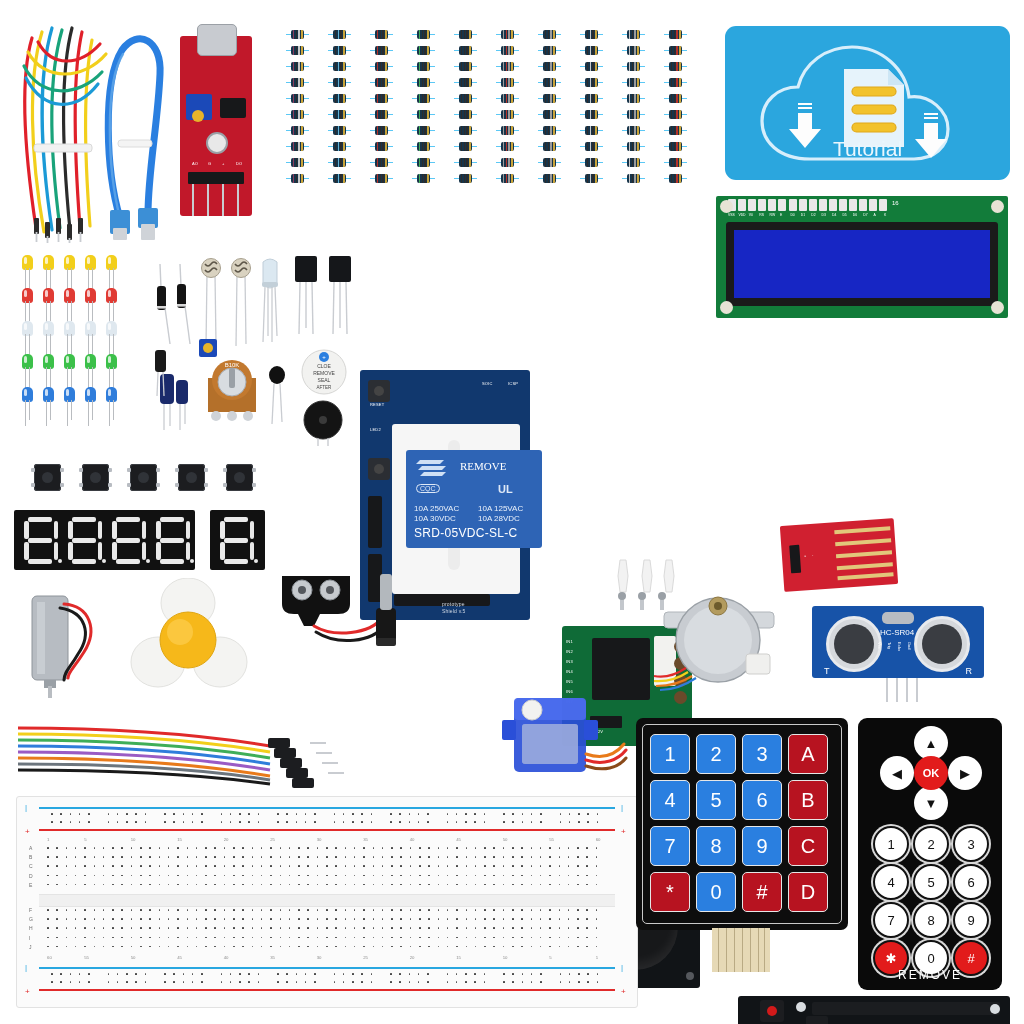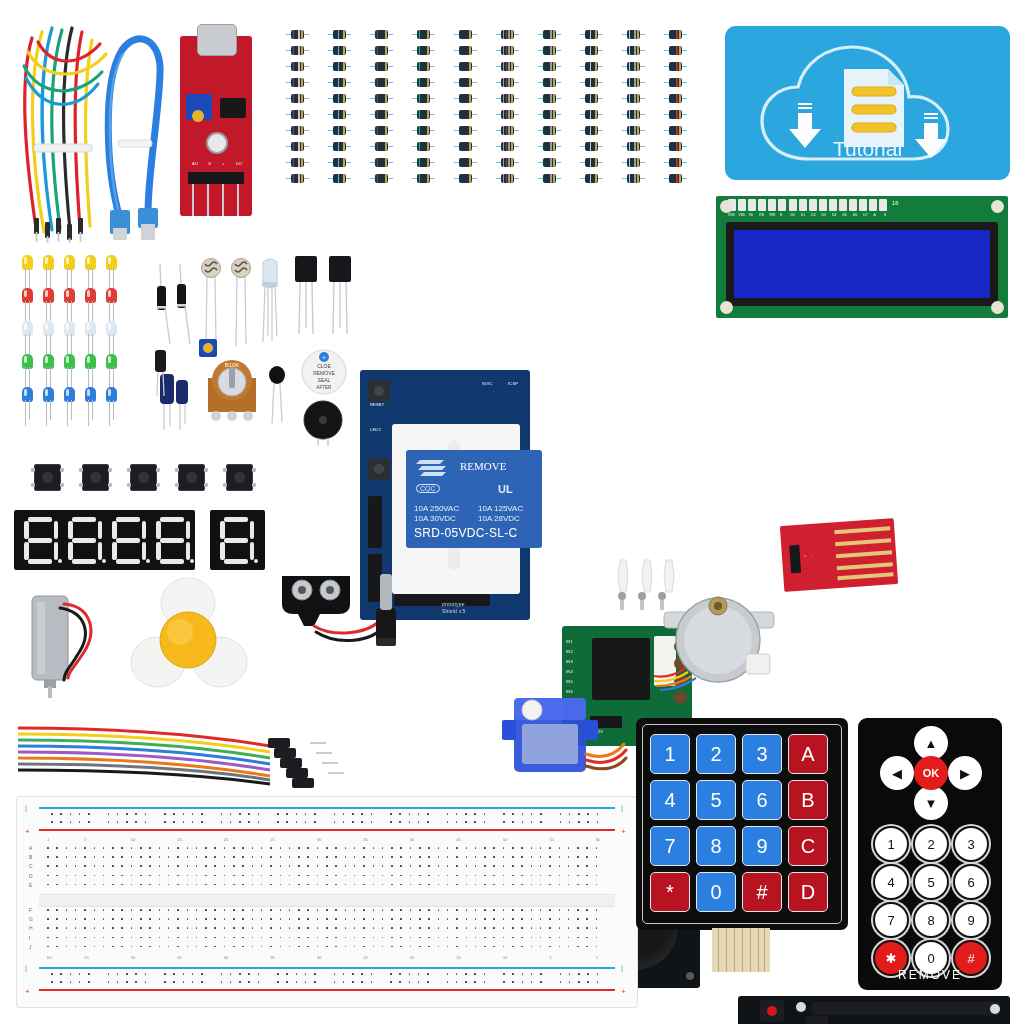--- a/index.html
+++ b/index.html
@@ -1648,20 +1648,44 @@
       <g fill="none" stroke-width="2.2">
         <path d="M36 86 C24 94 14 96 4 94" stroke="#e02a2a"></path>
         <path d="M38 90 C26 98 16 100 4 99" stroke="#f2cf1b"></path>
         <path d="M42 94 C30 102 18 104 6 104" stroke="#e87a1a"></path>
         <path d="M46 96 C34 104 22 108 10 108" stroke="#2f7ddb"></path>
       </g>
       <rect x="96" y="72" width="24" height="20" rx="3" fill="#f0f0ee" stroke="#cfcfcd"></rect>
     </svg>
   </div>
 
+  <div class="abs" style="left:812px;top:606px;width:172px;height:72px;background:#1753a8;border-radius:3px;">
+    <div class="abs" style="left:14px;top:10px;width:50px;height:50px;border-radius:50%;background:#d5d8dc;border:3px solid #e8eaed;">
+      <div class="abs" style="left:5px;top:5px;right:5px;bottom:5px;border-radius:50%;background:#3a3d42;"></div>
+    </div>
+    <div class="abs" style="right:14px;top:10px;width:50px;height:50px;border-radius:50%;background:#d5d8dc;border:3px solid #e8eaed;">
+      <div class="abs" style="left:5px;top:5px;right:5px;bottom:5px;border-radius:50%;background:#3a3d42;"></div>
+    </div>
+    <div class="abs" style="left:70px;top:6px;width:32px;height:12px;background:#b8bcc2;border-radius:5px;"></div>
+    <div class="abs" style="left:68px;top:22px;color:#fff;font-size:8px;">HC-SR04</div>
+    <div class="abs" style="left:12px;bottom:2px;color:#fff;font-size:9px;">T</div>
+    <div class="abs" style="right:12px;bottom:2px;color:#fff;font-size:9px;">R</div>
+    <div id="hcsr-pins" class="abs" style="left:70px;top:36px;width:40px;height:26px;">
+        <div class="abs" style="left: 0px; top: 0px; font-size: 4px; color: rgb(255, 255, 255); transform: rotate(90deg); transform-origin: left top;">Vcc</div>
+        <div class="abs" style="left: 10px; top: 0px; font-size: 4px; color: rgb(255, 255, 255); transform: rotate(90deg); transform-origin: left top;">Trig</div>
+        <div class="abs" style="left: 20px; top: 0px; font-size: 4px; color: rgb(255, 255, 255); transform: rotate(90deg); transform-origin: left top;">Echo</div>
+        <div class="abs" style="left: 30px; top: 0px; font-size: 4px; color: rgb(255, 255, 255); transform: rotate(90deg); transform-origin: left top;">Gnd</div>
+      </div>
+    <div class="abs" style="left:72px;bottom:-24px;width:38px;height:24px;">
+      <div class="abs" style="left:2px;top:0;width:1.8px;height:24px;background:#c9ccd1;"></div>
+      <div class="abs" style="left:12px;top:0;width:1.8px;height:24px;background:#c9ccd1;"></div>
+      <div class="abs" style="left:22px;top:0;width:1.8px;height:24px;background:#c9ccd1;"></div>
+      <div class="abs" style="left:32px;top:0;width:1.8px;height:24px;background:#c9ccd1;"></div>
+    </div>
+  </div>
 
   <div class="abs" style="left:18px;top:712px;width:330px;height:80px;">
     <svg width="330" height="80" viewBox="0 0 330 80">
       <g stroke-width="3" fill="none">
         <path d="M0 16 C90 16 180 22 252 34" stroke="#e02a2a"></path>
         <path d="M0 22 C90 22 180 28 252 40" stroke="#f2cf1b"></path>
         <path d="M0 28 C90 28 180 34 252 46" stroke="#3fae58"></path>
         <path d="M0 34 C90 34 180 40 252 52" stroke="#2f7ddb"></path>
         <path d="M0 40 C90 40 180 46 252 58" stroke="#9a5bc4"></path>
         <path d="M0 46 C90 46 180 52 252 64" stroke="#e87a1a"></path>

